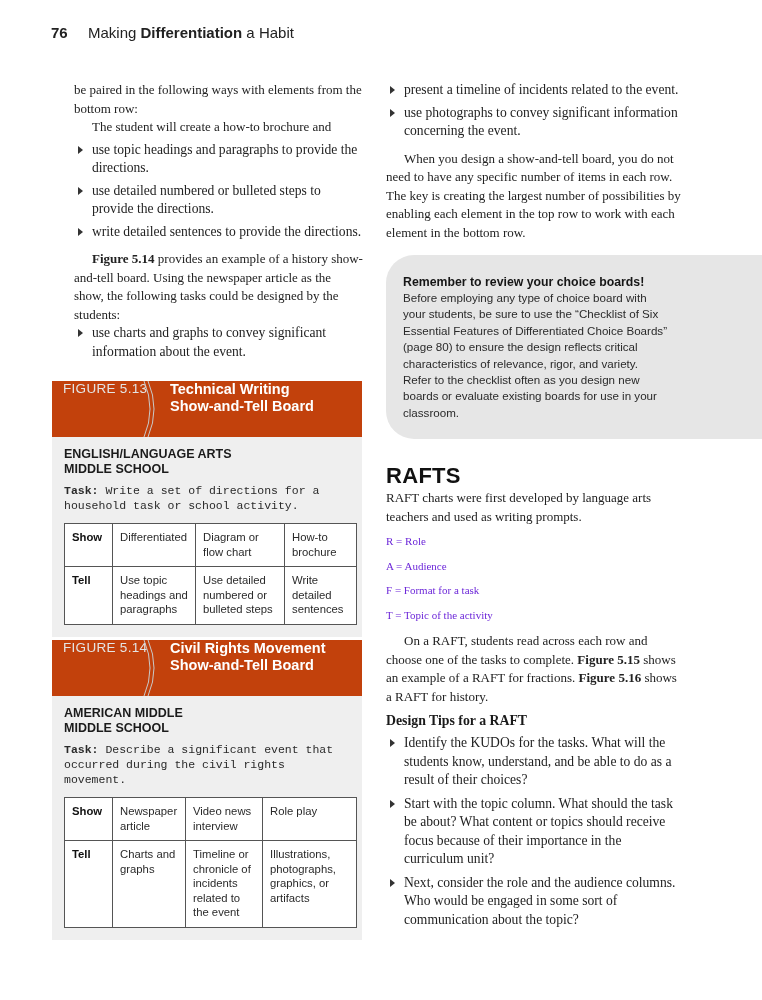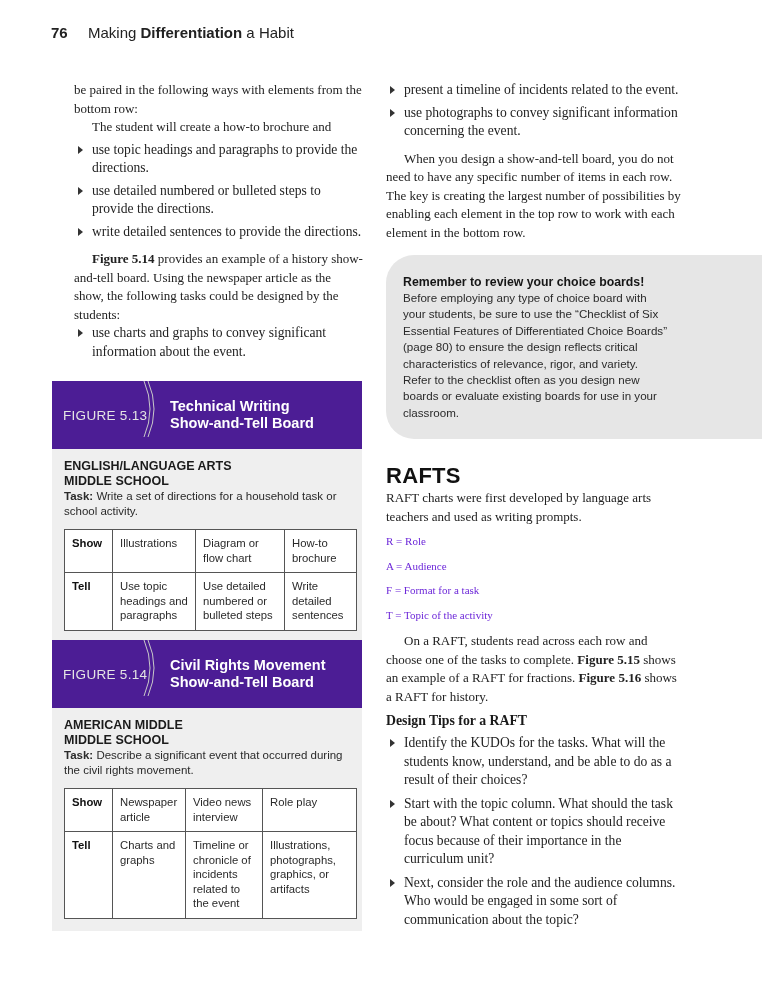--- a/index.html
+++ b/index.html
@@ -20,27 +20,27 @@
   p.body.sub { padding-left: 18px; }
   p.body b { font-weight: bold; }
   .gap-s { height: 5px; }
 
   ul.bullets { list-style: none; }
   ul.bullets li { position: relative; padding-left: 18px; font-family: "Liberation Serif", serif; font-size: 13.6px; line-height: 18.5px; color: #222; margin-bottom: 4px; }
   ul.bullets li .bullet { position: absolute; left: 4px; top: 5px; width: 0; height: 0; border-top: 4px solid transparent; border-bottom: 4px solid transparent; border-left: 5px solid #333; }
 
   
   .figure { position: absolute; left: 52px; width: 310px; background: #efefef; }
-  .fig-head { position: relative; height: 68px; background: #4c1d95; display: flex; align-items: center; }
+  .fig-head { position: relative; height: 56px; background: #c2410c; display: flex; align-items: flex-start; }
   .fig-label { font-family: "Liberation Sans", sans-serif; font-size: 13.5px; color: #e4e4e4; letter-spacing: 0.3px; width: 100px; padding-left: 11px; }
   .fig-arc { position: absolute; left: 88px; top: 0; width: 24px; height: 56px; }
   .fig-title { font-family: "Liberation Sans", sans-serif; font-weight: bold; font-size: 14.5px; line-height: 17px; color: #ffffff; padding-left: 18px; }
   .fig-body { padding: 10px 12px 12px 12px; }
   .fig-subject { font-family: "Liberation Sans", sans-serif; font-weight: bold; font-size: 12.5px; line-height: 15px; color: #1b1b1b; }
-  .fig-task { font-family: Liberation Sans, sans-serif; font-size: 11.5px; line-height: 15px; color: #2a2a2a; }
+  .fig-task { font-family: Liberation Mono, monospace; font-size: 11.5px; line-height: 15px; color: #2a2a2a; margin-top: 6px; }
   .fig-task b { font-weight: bold; }
 
   table.board { border-collapse: collapse; margin-top: 10px; width: 293px; background: #fff; border: 1.5px solid #444; }
   table.board td { border: 1px solid #555; vertical-align: top; font-family: "Liberation Sans", sans-serif; font-size: 11.3px; line-height: 14.5px; color: #2a2a2a; padding: 6px 7px 7px 7px; }
   table.board td.rowhead { font-weight: bold; color: #111; width: 48px; }
 
   
   .callout { position: absolute; left: 386px; top: 255px; width: 448px; height: 184px; background: #e6e6e6; border-radius: 28px 0 0 28px; }
   .callout-arc { position: absolute; right: -2px; top: 0; width: 70px; height: 184px; }
   .callout-inner { position: absolute; left: 17px; top: 19px; width: 265px; }
@@ -90,21 +90,21 @@
   <div class="fig-body">
     <div class="fig-subject">
       <div>ENGLISH/LANGUAGE ARTS</div>
       <div>MIDDLE SCHOOL</div>
     </div>
     <div class="fig-task"><b>Task:</b><span> Write a set of directions for a household task or school activity.</span></div>
     <table class="board">
       <tbody>
           <tr>
         <td class="rowhead">Show</td>
-        <td style="width:83px;">Illustrations</td>
+        <td style="width:83px;">Differentiated</td>
         <td style="width:89px;">Diagram or flow chart</td>
         <td>How-to brochure</td>
       </tr>
       <tr>
         <td class="rowhead">Tell</td>
         <td>Use topic headings and paragraphs</td>
         <td>Use detailed numbered or bulleted steps</td>
         <td>Write detailed sentences</td>
       </tr>
     </tbody>

